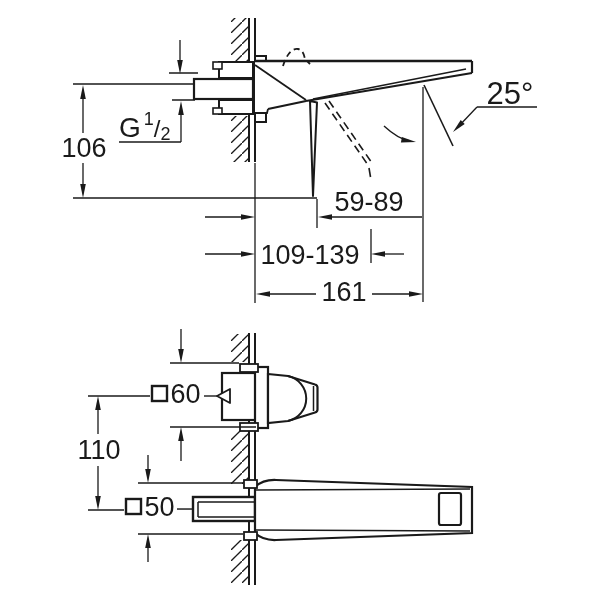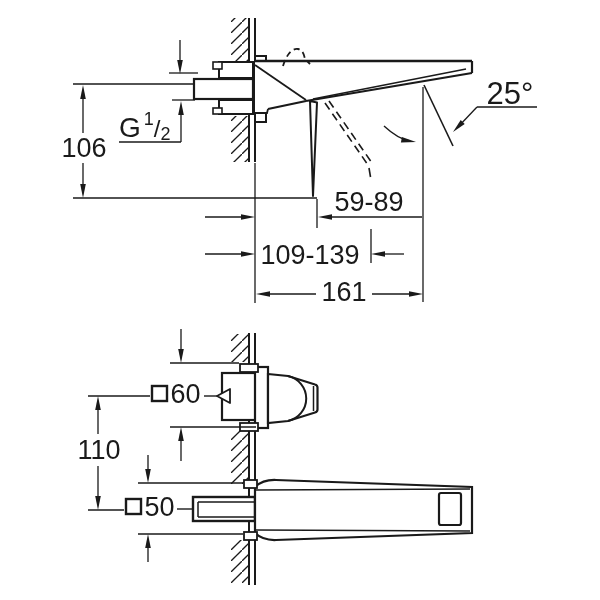--- a/index.html
+++ b/index.html
@@ -1,17 +1,17 @@
 <!DOCTYPE html>
 <html><head>
 <meta charset="utf-8">
 <style>
   html,body{margin:0;padding:0;background:#ffffff;}
   .stage{position:relative;width:600px;height:600px;background:#ffffff;overflow:hidden;
-         font-family:"Liberation Sans", sans-serif;}
+         font-family:"Liberation Sans", sans-serif;border-radius:24px;}
   svg{display:block}
   text{fill:#1a1a1a;font-family:"Liberation Sans", sans-serif;}
   .dim{font-size:27px;}
   .ang{font-size:31px;}
   .ln{stroke:#1a1a1a;fill:none;}
   .fw{fill:#ffffff;stroke:#1a1a1a;}
   .ah{fill:#1a1a1a;stroke:none;}
 </style>
 </head>
 <body>

